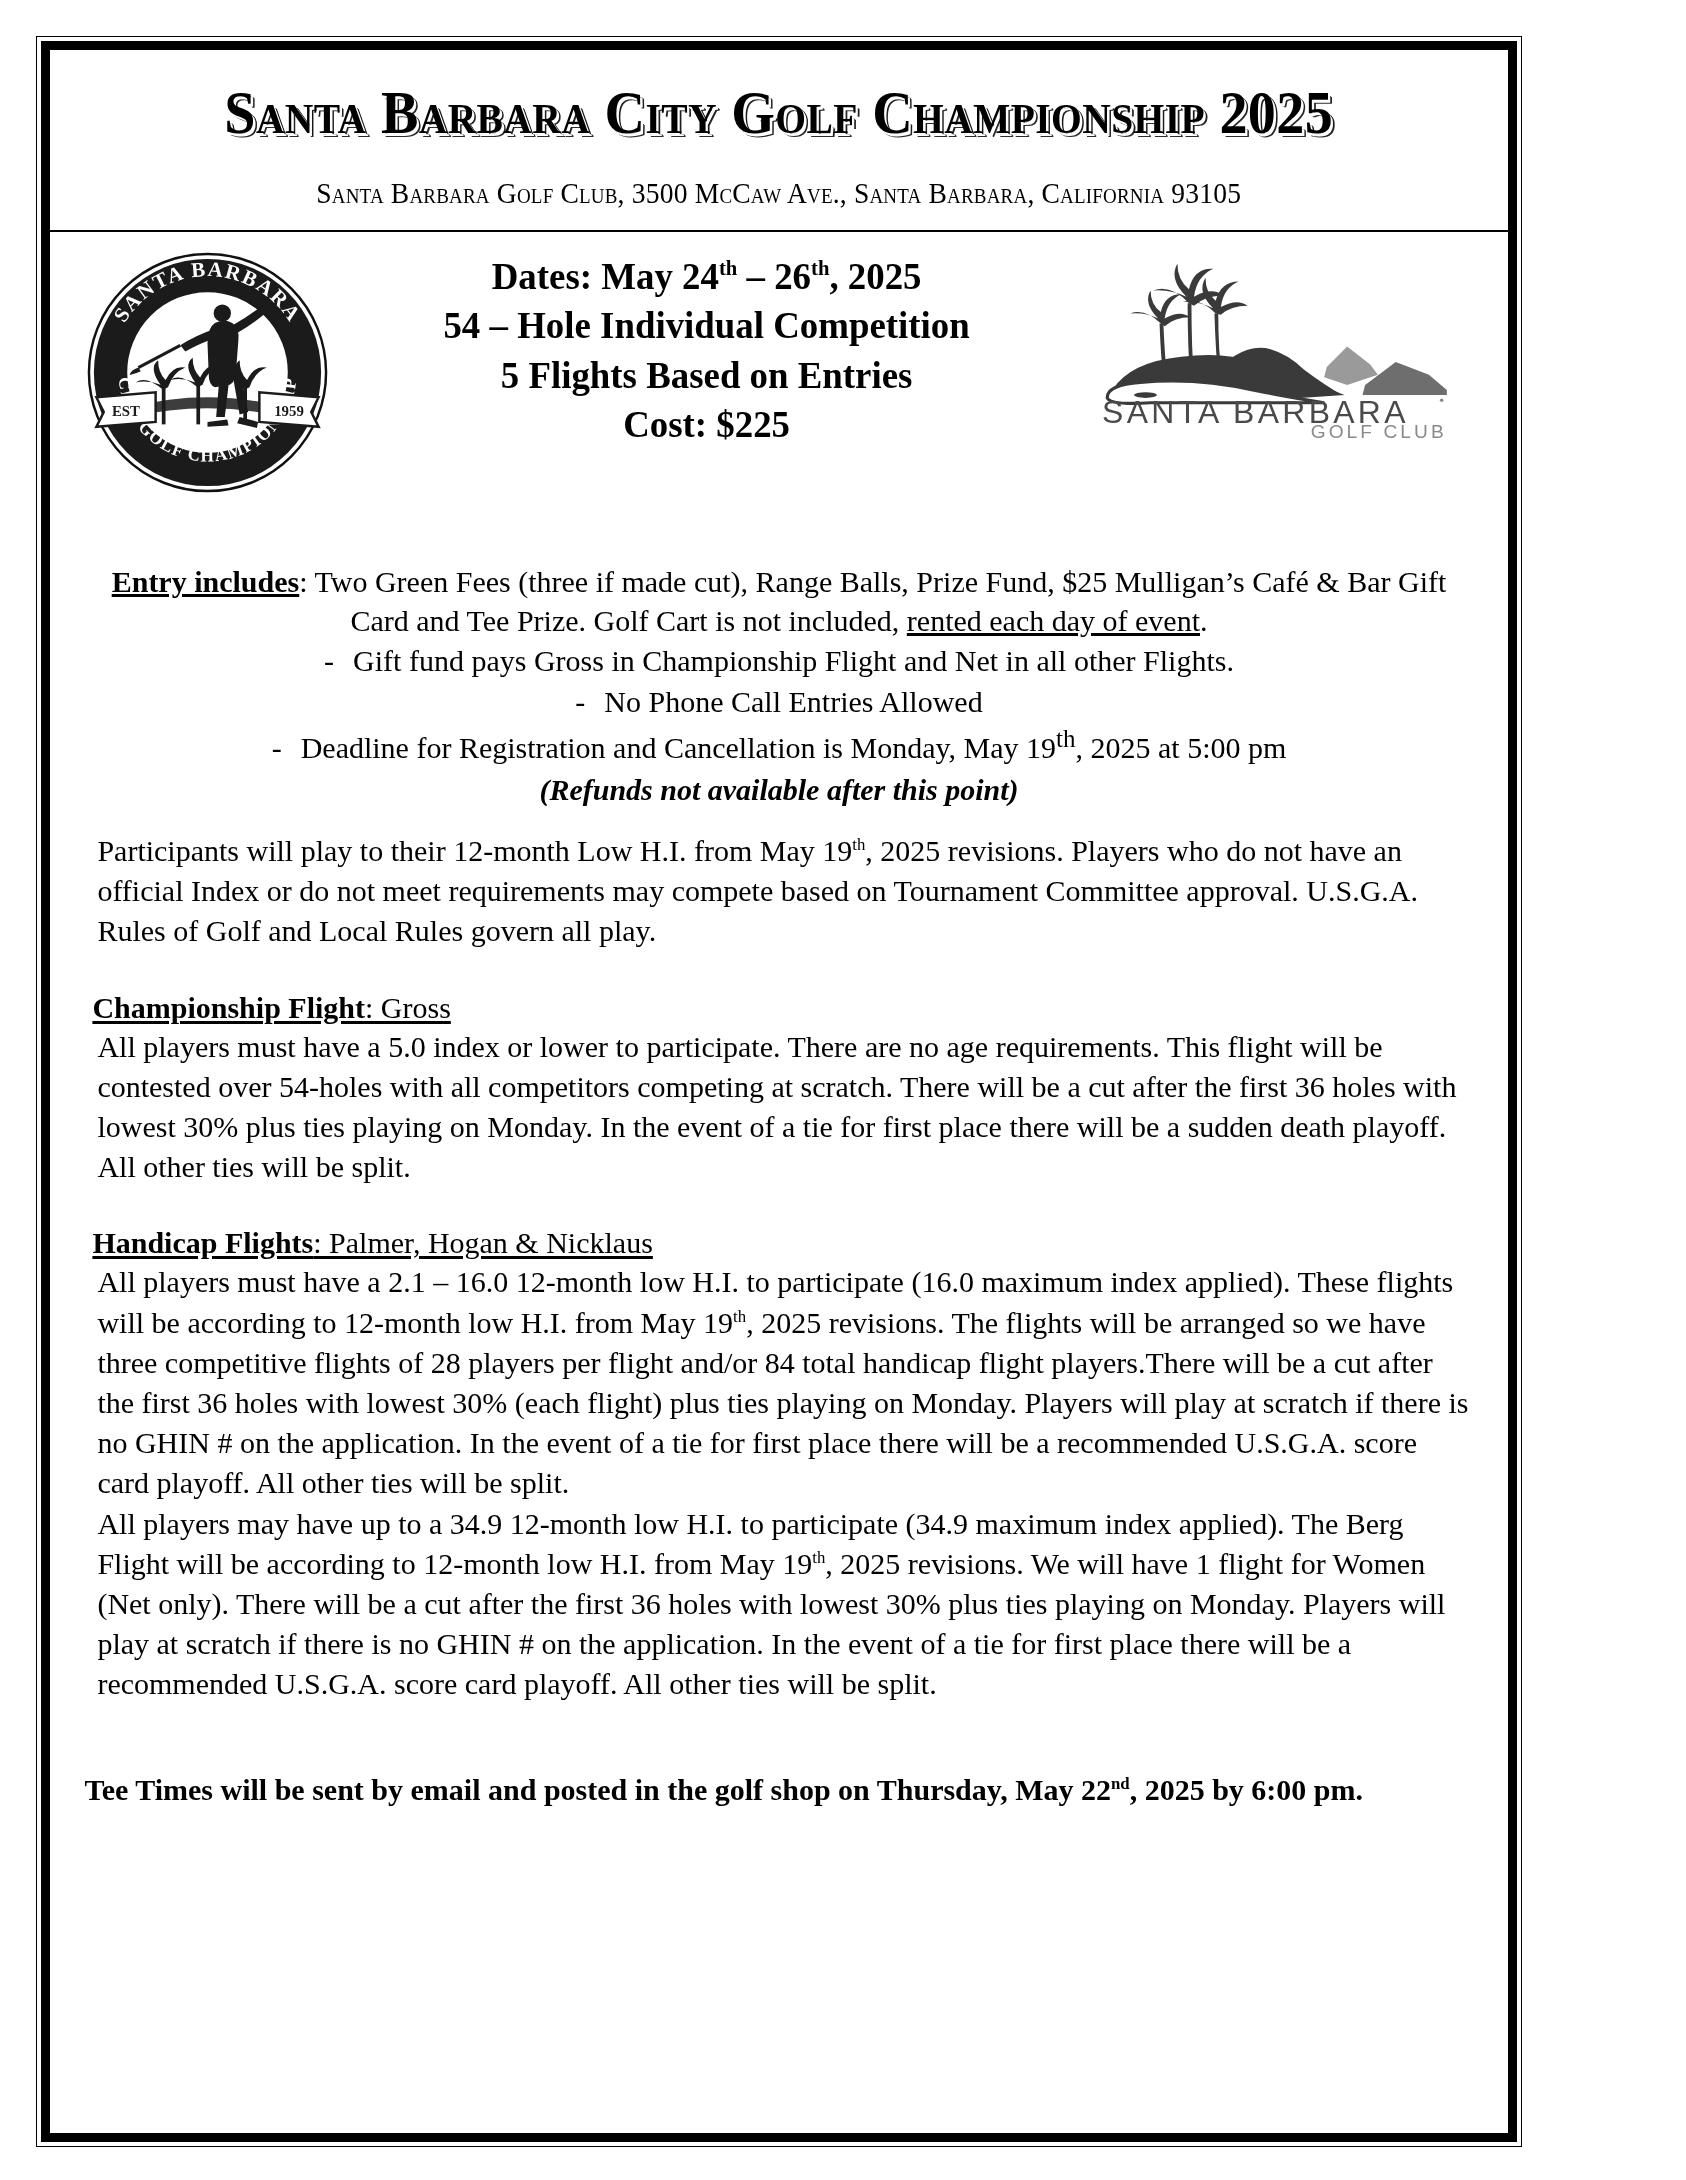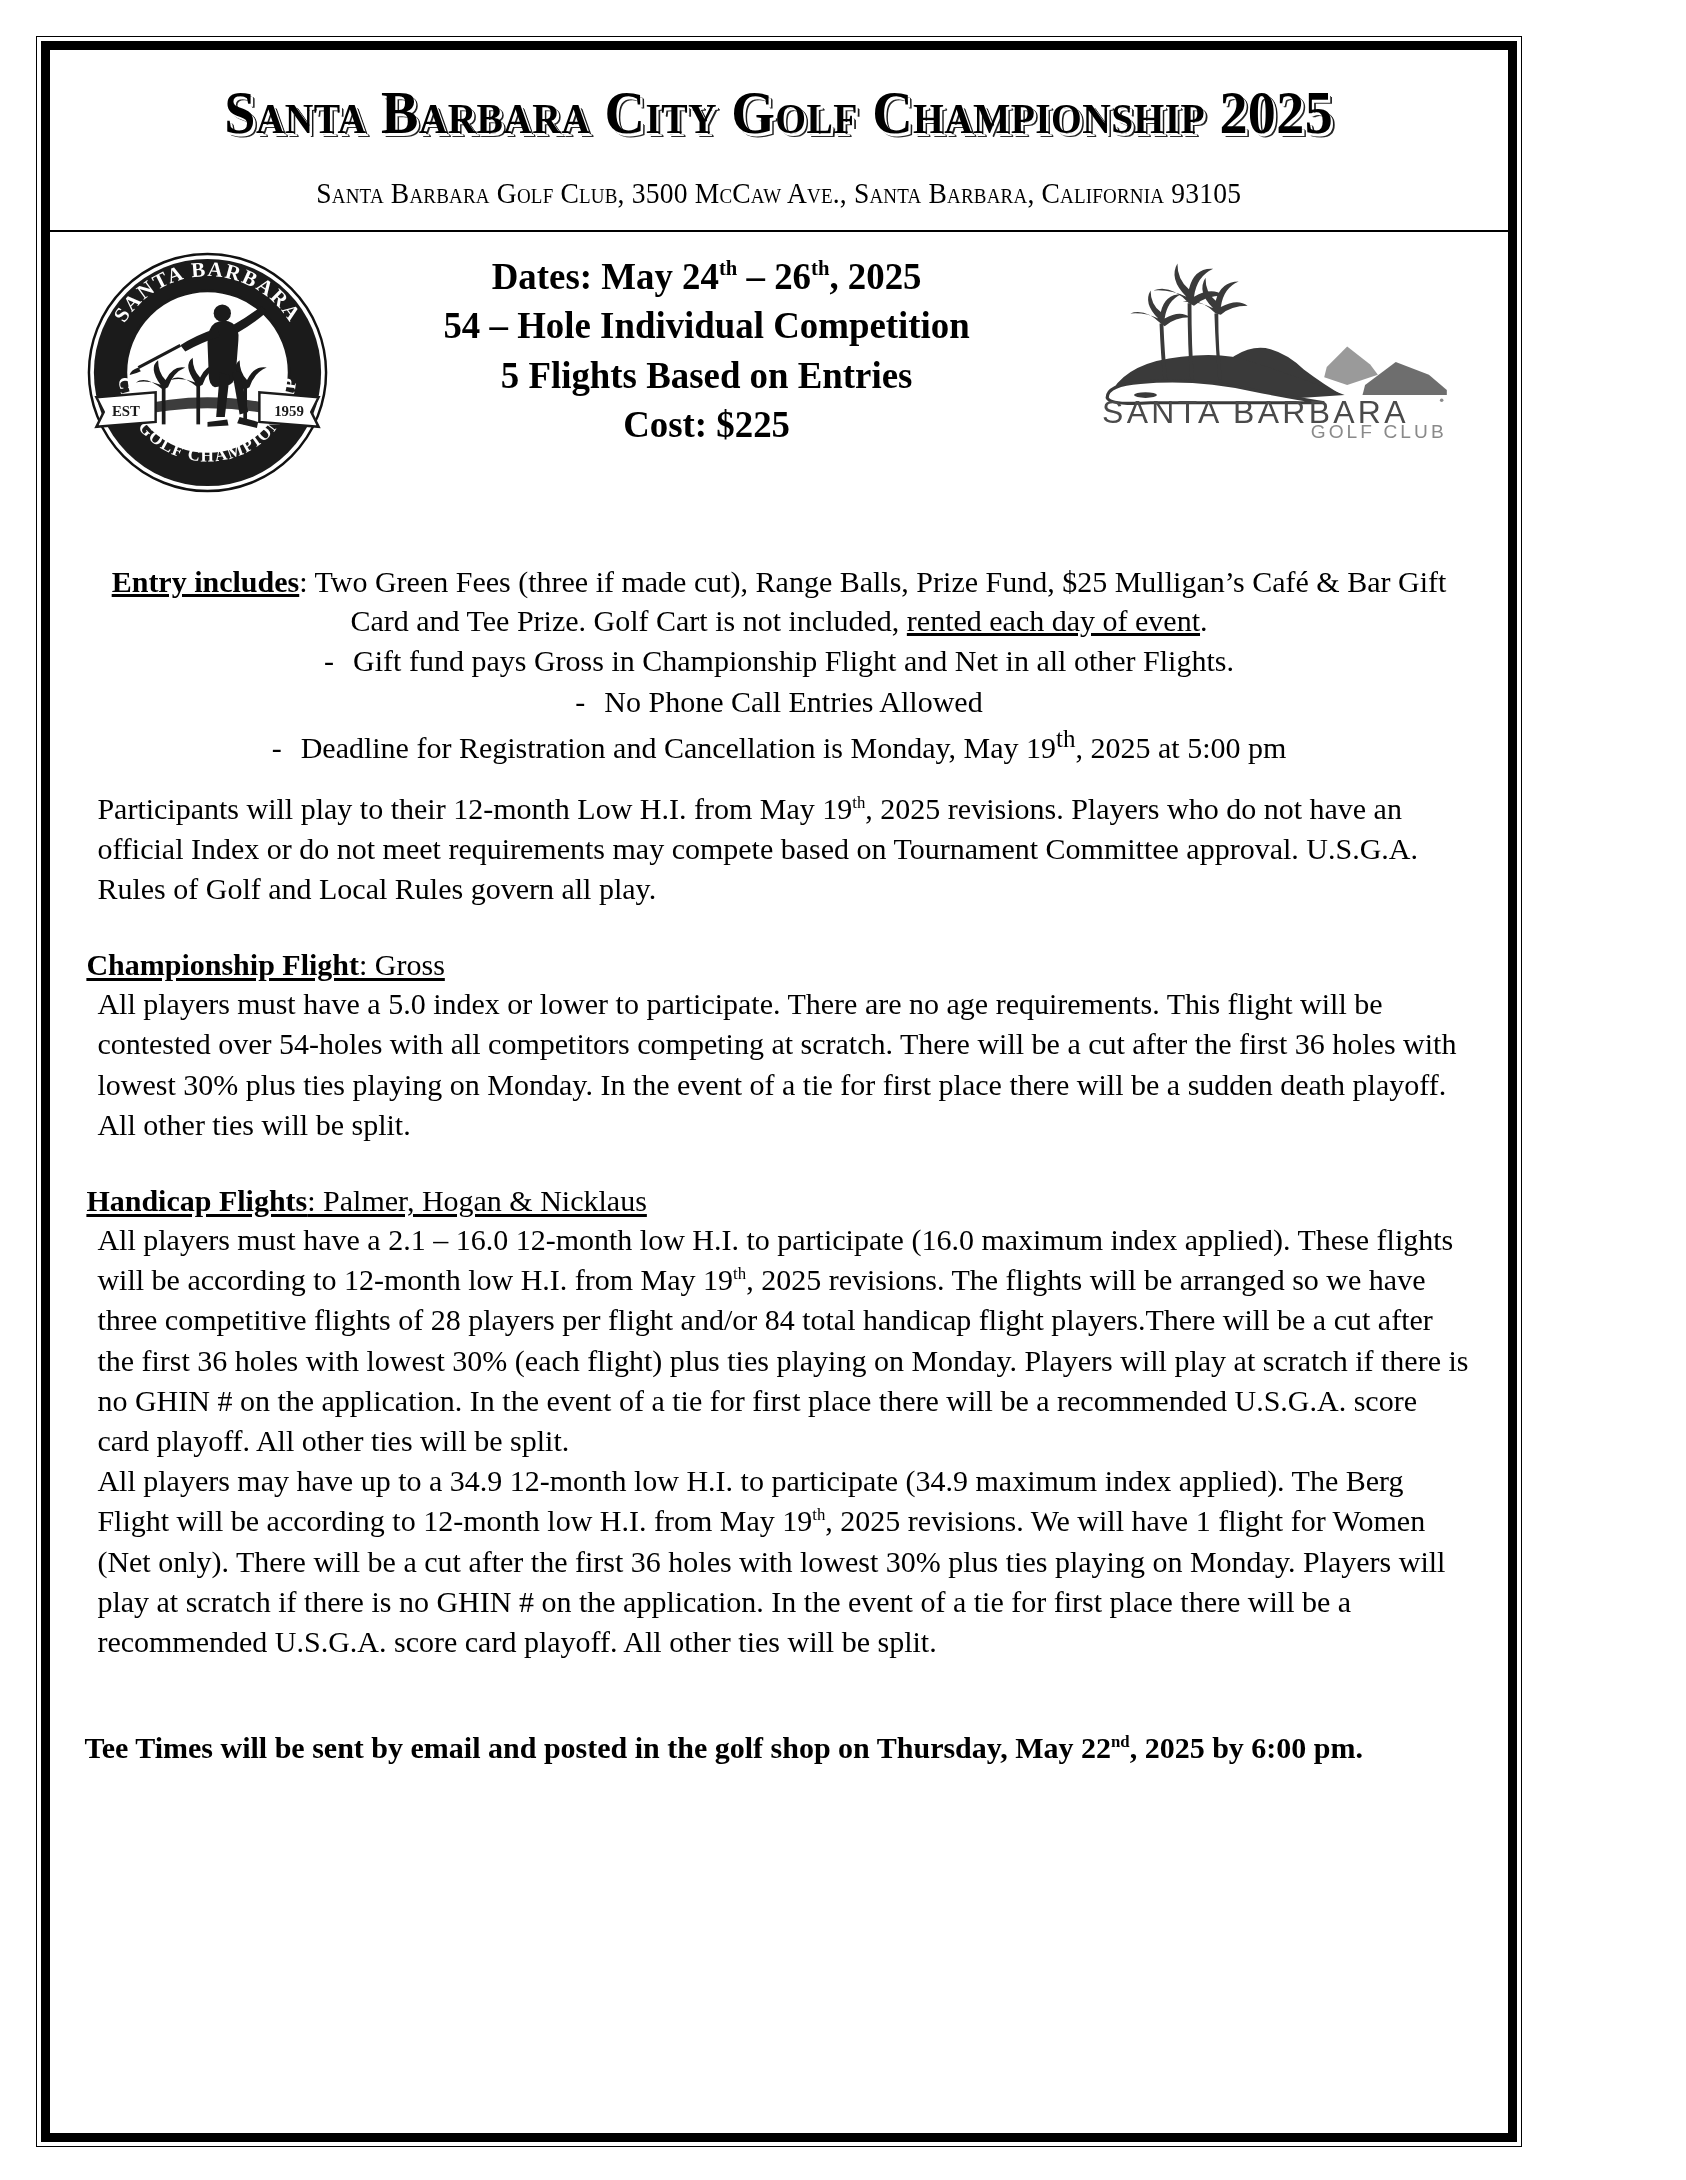--- a/index.html
+++ b/index.html
@@ -125,21 +125,21 @@
     line-height: 1.34;
     margin: 22px 0 0 13px;
     text-align: left;
   }
   p.para.tight { margin-top: 0; }
   p.para sup { font-size: 0.56em; vertical-align: super; line-height: 0; }
 
   .flight-head {
     font-size: 30px;
     line-height: 1.3;
-    margin: 36px 0 0 2px;
+    margin: 36px 0 0 8px;
     display: block;
   }
   .flight-head > span.inner {
     text-decoration: underline;
     text-underline-offset: 2.6px;
   }
   .closing-line {
     font-size: 30px;
     font-weight: 700;
     line-height: 1.3;
@@ -258,20 +258,21 @@
 
     <div class="body-copy">
 
       <div class="entry-block">
         <div class="lead"><span class="bu">Entry includes</span><span>: Two Green Fees (three if made cut), Range Balls, Prize Fund, $25 Mulligan’s Café &amp; Bar Gift Card and Tee Prize. Golf Cart is not included, </span><span class="u">rented each day of event</span><span>.</span></div>
 
         <div class="bullet-line"><span class="dash">-</span><span>Gift fund pays Gross in Championship Flight and Net in all other Flights.</span></div>
         <div class="bullet-line"><span class="dash">-</span><span>No Phone Call Entries Allowed</span></div>
         <div class="bullet-line"><span class="dash">-</span><span>Deadline for Registration and Cancellation is Monday, May 19</span><sup>th</sup><span>, 2025 at 5:00 pm</span></div>
 
+        <div class="refund-line">(Refunds not available after this point)</div>
       </div>
 
       <p class="para"><span>Participants will play to their 12-month Low H.I. from May 19</span><sup>th</sup><span>, 2025 revisions. Players who do not have an official Index or do not meet requirements may compete based on Tournament Committee approval. U.S.G.A. Rules of Golf and Local Rules govern all play.</span></p>
 
       <div class="flight-head"><span class="inner"><span class="b">Championship Flight</span><span>: Gross</span></span></div>
       <p class="para tight"><span>All players must have a 5.0 index or lower to participate. There are no age requirements. This flight will be contested over 54-holes with all competitors competing at scratch. There will be a cut after the first 36 holes with lowest 30% plus ties playing on Monday. In the event of a tie for first place there will be a sudden death playoff. All other ties will be split.</span></p>
 
       <div class="flight-head"><span class="inner"><span class="b">Handicap Flights</span><span>: Palmer, Hogan &amp; Nicklaus</span></span></div>
       <p class="para tight"><span>All players must have a 2.1 – 16.0 12-month low H.I. to participate (16.0 maximum index applied). These flights will be according to 12-month low H.I. from May 19</span><sup>th</sup><span>, 2025 revisions. The flights will be arranged so we have three competitive flights of 28 players per flight and/or 84 total handicap flight players.There will be a cut after the first 36 holes with lowest 30% (each flight) plus ties playing on Monday. Players will play at scratch if there is no GHIN # on the application. In the event of a tie for first place there will be a recommended U.S.G.A. score card playoff. All other ties will be split.</span></p>
 

